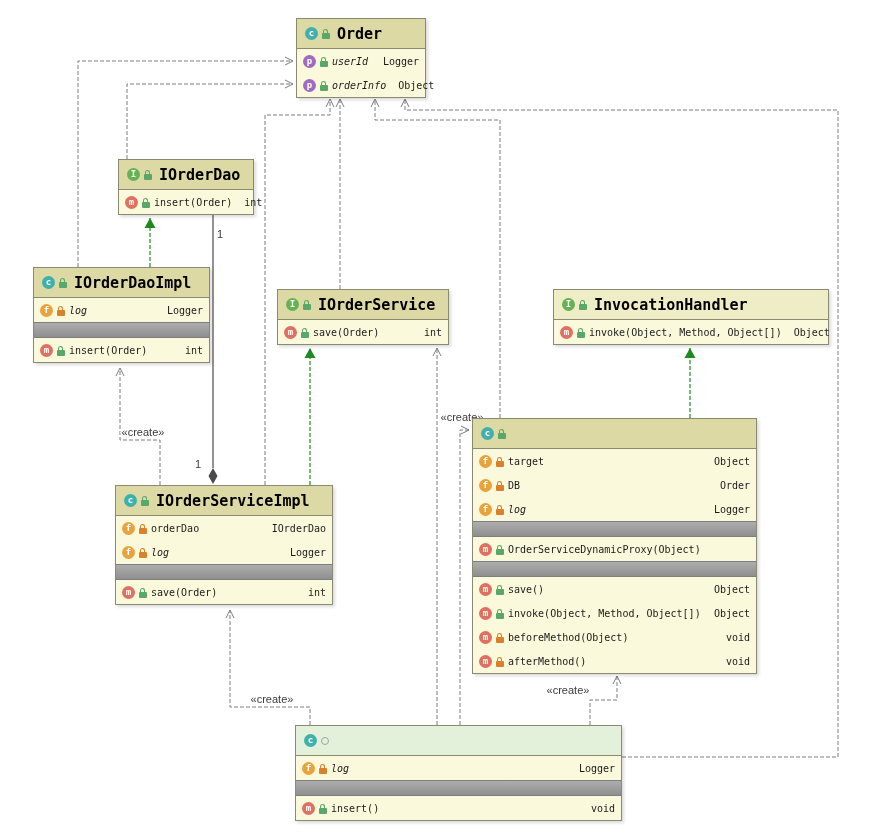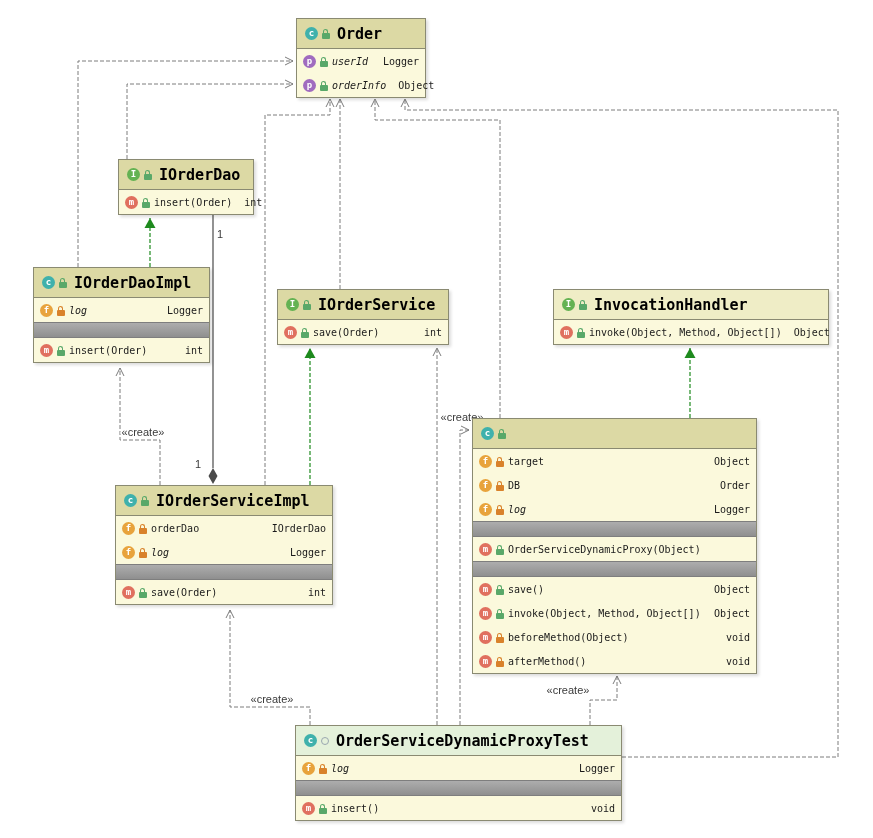--- a/index.html
+++ b/index.html
@@ -250,21 +250,20 @@
         <span class="cic method">m</span>
         <span class="mini private"></span>
         <span class="name">afterMethod()</span>
         <span class="type">void</span>
       </div>
     </div>
     <div class="node" style="left: 295px; top: 725px; width: 327px;">
       <div class="node-header test">
         <span class="cic class">c</span>
         <span class="mini dot"></span>
-        <span class="node-title">OrderServiceDynamicProxyTest</span>
       </div>
       <div class="row">
         <span class="cic field">f</span>
         <span class="mini private"></span>
         <span class="name italic">log</span>
         <span class="type">Logger</span>
       </div>
       <div class="sep"></div>
       <div class="row">
         <span class="cic method">m</span>

